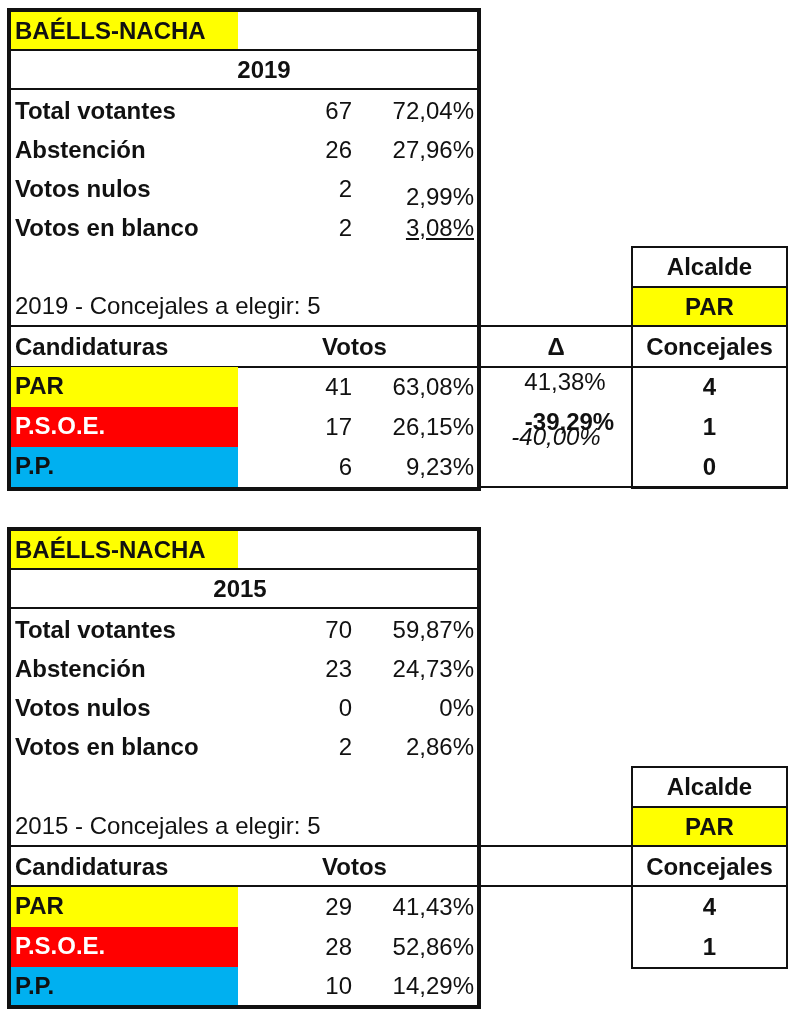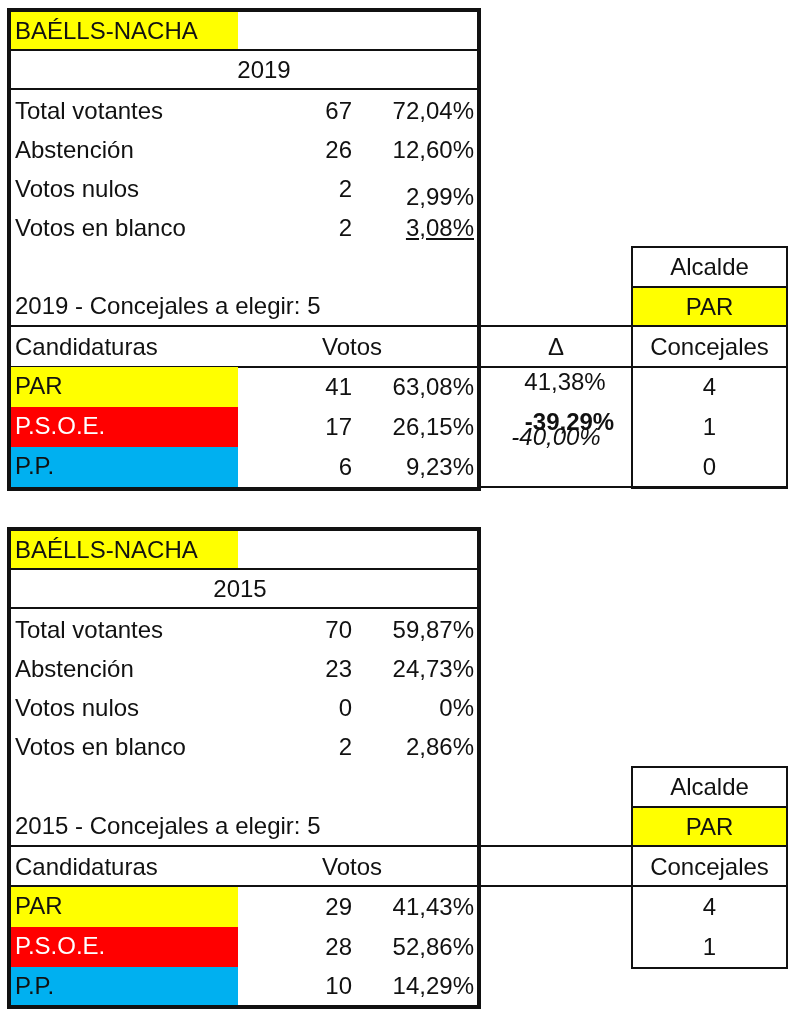--- a/index.html
+++ b/index.html
@@ -1,19 +1,19 @@
 <!DOCTYPE html>
 <html><head>
 <meta charset="utf-8">
 <style>
   html,body{margin:0;padding:0;background:#fff;}
   body{width:805px;height:1024px;position:relative;overflow:hidden;font-family:"Liberation Sans",sans-serif;color:#111;}
   .abs{position:absolute;box-sizing:border-box;}
   .txt{font-size:24px;line-height:38px;white-space:nowrap;}
-  .b{font-weight:normal;}
+  .b{font-weight:bold;}
   .hl{background:#ffff00;}
   .r{text-align:right;}
   .c{text-align:center;}
 </style>
 </head>
 <body>
 
 <div>
 
   <div class="abs" style="left:7px;top:8px;width:474px;height:483px;border:4px solid #111;"></div>
@@ -22,21 +22,21 @@
   <div class="abs" style="left:11px;top:49px;width:466px;height:2px;background:#111;"></div>
   <div class="abs txt b c" style="left:11px;top:51px;width:506px;height:37px;">2019</div>
   <div class="abs" style="left:11px;top:88px;width:466px;height:2px;background:#111;"></div>
 
   <div class="abs txt b" style="left:15px;top:92px;">Total votantes</div>
   <div class="abs txt r" style="left:300px;top:92px;width:52px;">67</div>
   <div class="abs txt r" style="left:360px;top:92px;width:114px;">72,04%</div>
 
   <div class="abs txt b" style="left:15px;top:131px;">Abstención</div>
   <div class="abs txt r" style="left:300px;top:131px;width:52px;">26</div>
-  <div class="abs txt r" style="left:360px;top:131px;width:114px;">12,60%</div>
+  <div class="abs txt r" style="left:360px;top:131px;width:114px;">27,96%</div>
 
   <div class="abs txt b" style="left:15px;top:170px;">Votos nulos</div>
   <div class="abs txt r" style="left:300px;top:170px;width:52px;">2</div>
   <div class="abs txt r" style="left:360px;top:170px;width:114px;margin-top:8px;">2,99%</div>
 
   <div class="abs txt b" style="left:15px;top:209px;">Votos en blanco</div>
   <div class="abs txt r" style="left:300px;top:209px;width:52px;">2</div>
   <div class="abs txt r" style="left:360px;top:209px;width:114px;text-decoration:underline;">3,08%</div>
 
   <div class="abs txt" style="left:15px;top:287px;">2019 - Concejales a elegir: 5</div>

